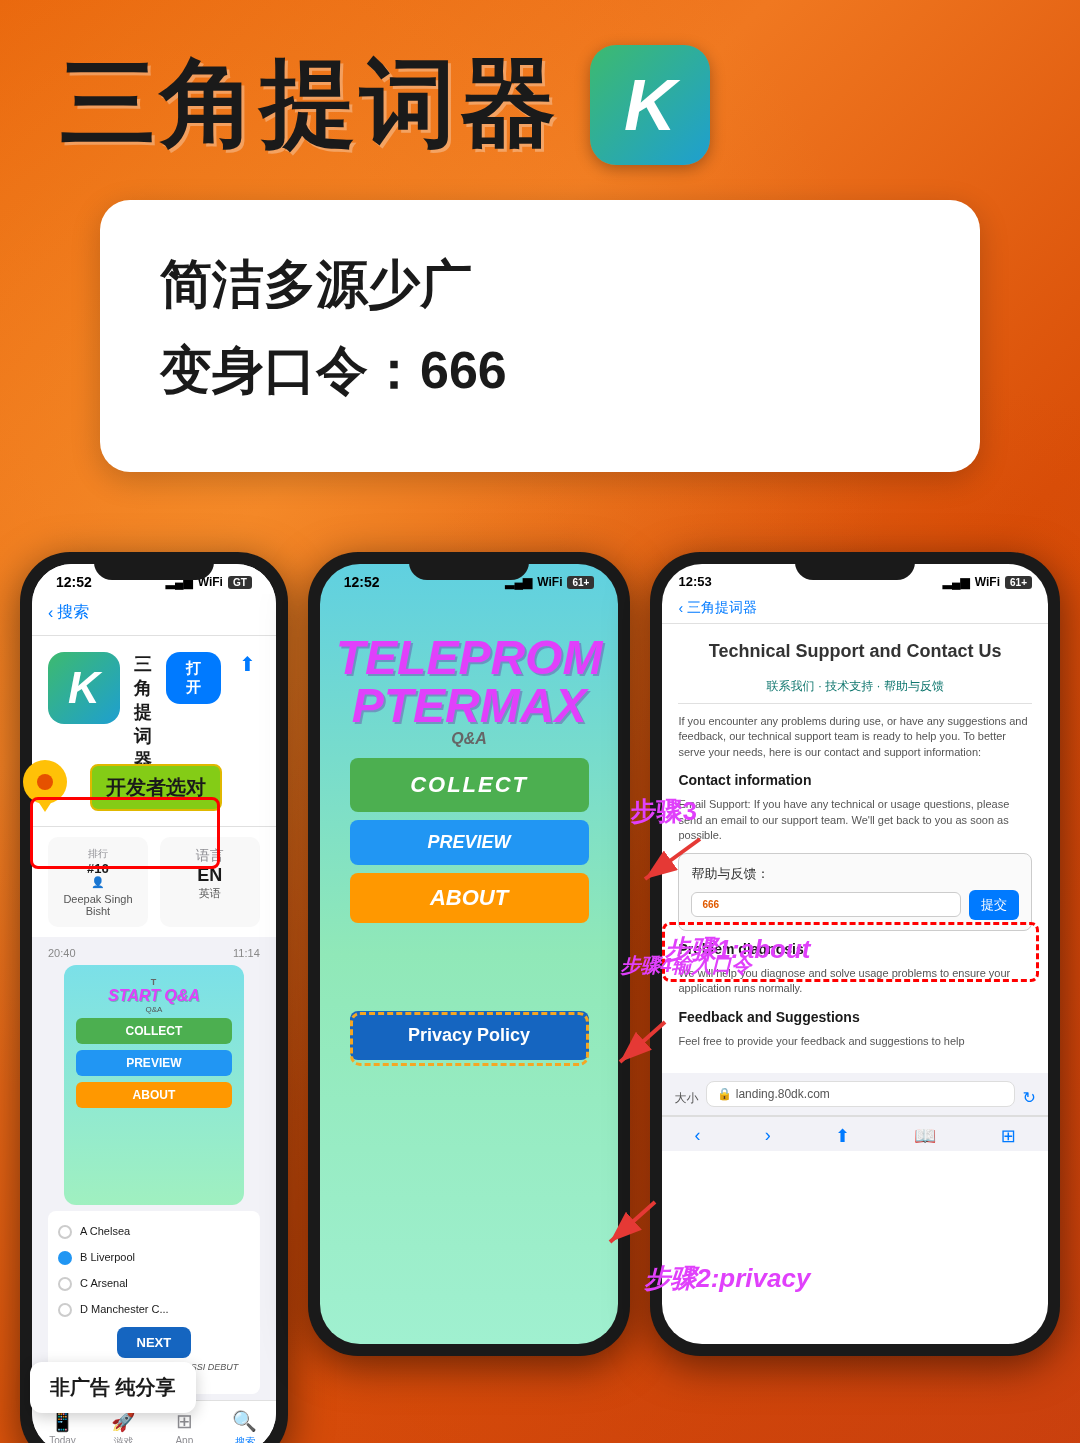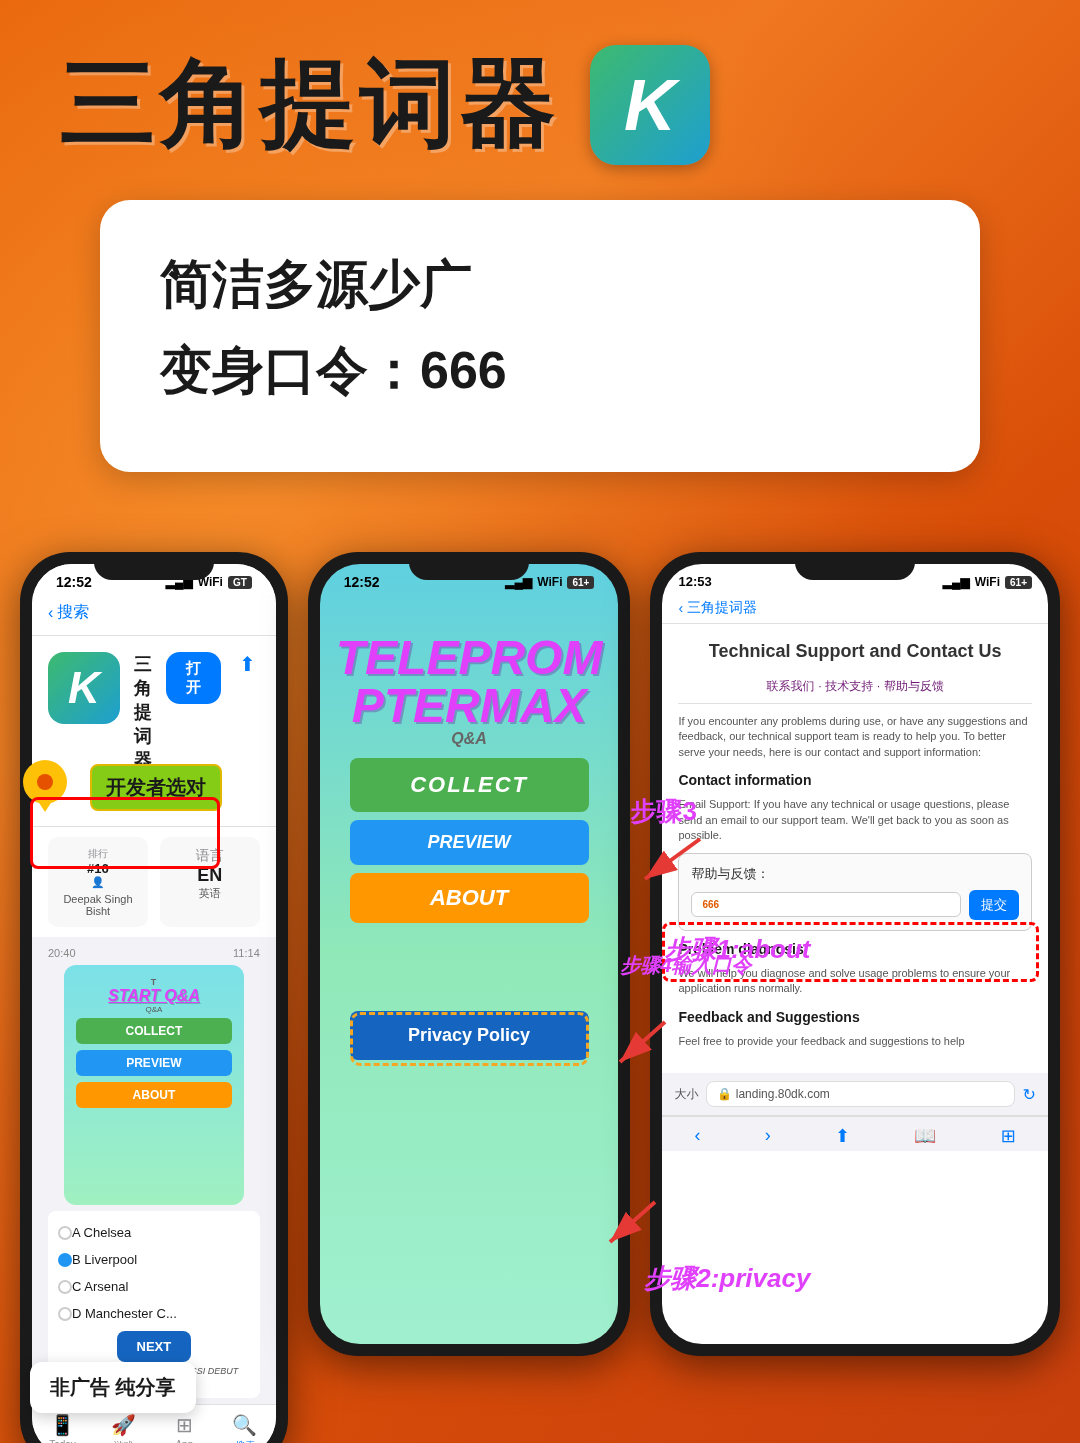--- a/index.html
+++ b/index.html
@@ -269,43 +269,41 @@
       padding: 12px;
       min-height: 240px;
     }
     .quiz-start-label {
       font-size: 16px;
       font-weight: 900;
       color: #e040fb;
       text-align: center;
       font-style: italic;
       text-shadow: 1px 1px 0 rgba(0,0,0,0.2);
-      text-decoration: underline;
     }
     .quiz-btn-small {
       display: block;
       width: 100%;
       border-radius: 6px;
       padding: 6px;
       text-align: center;
       font-size: 12px;
       font-weight: 700;
       margin-bottom: 6px;
       border: none;
     }
     .btn-green-s { background: #4caf50; color: white; }
     .btn-blue-s { background: #2196f3; color: white; }
     .btn-orange-s { background: #ff9800; color: white; }
 
     .answer-row-small {
       display: flex;
-      gap: 0;
+      gap: 8px;
       padding: 6px 0;
-      align-items: center;
-      font-size: 13px;
+      font-size: 11px;
       color: #1a1a1a;
     }
     .answer-radio {
       width: 14px;
       height: 14px;
       border-radius: 50%;
       border: 2px solid #ccc;
       flex-shrink: 0;
     }
     .answer-radio.selected { background: #2196f3; border-color: #2196f3; }
@@ -458,21 +456,21 @@
       color: #333;
     }
     .tech-title {
       font-size: 18px;
       font-weight: 700;
       text-align: center;
       margin-bottom: 12px;
     }
     .tech-links {
       text-align: center;
-      color: #701a75;
+      color: #0f766e;
       font-size: 12px;
       margin-bottom: 10px;
       padding-bottom: 8px;
       border-bottom: 1px solid #e0e0e0;
     }
     .tech-paragraph {
       font-size: 11px;
       color: #555;
       margin-bottom: 10px;
       line-height: 1.4;
@@ -537,21 +535,21 @@
     }
     .phone3-wrapper {
       position: relative;
     }
 
     
     .browser-bar {
       background: #f2f2f7;
       padding: 8px 12px;
       display: flex;
-      align-items: center;
+      align-items: flex-end;
       gap: 8px;
       border-bottom: 1px solid #ddd;
     }
     .url-field {
       flex: 1;
       background: white;
       border-radius: 8px;
       padding: 5px 10px;
       font-size: 12px;
       color: #555;

